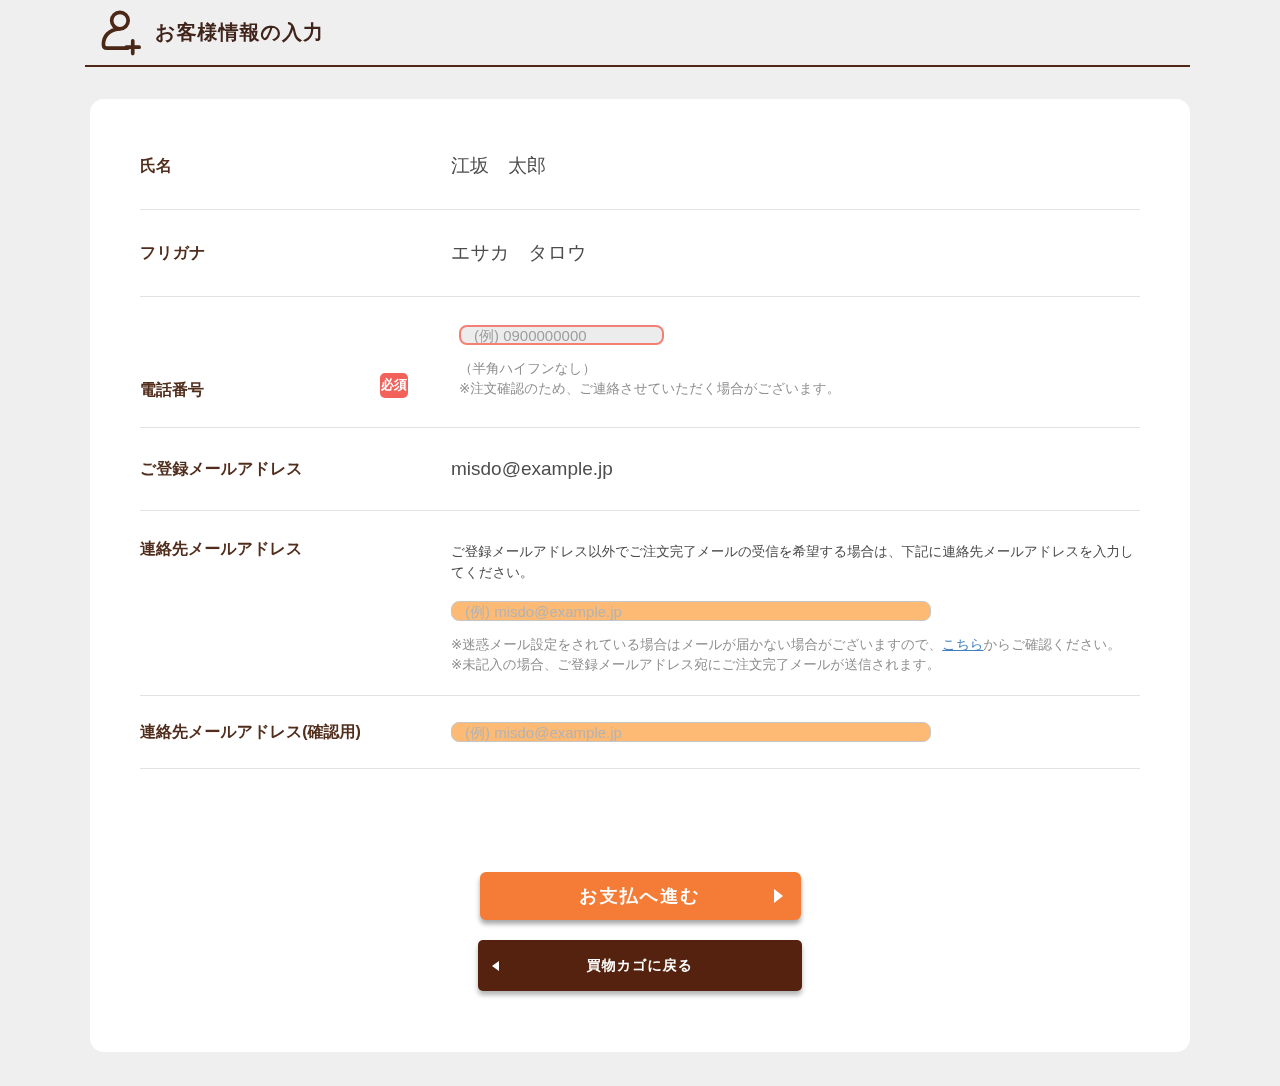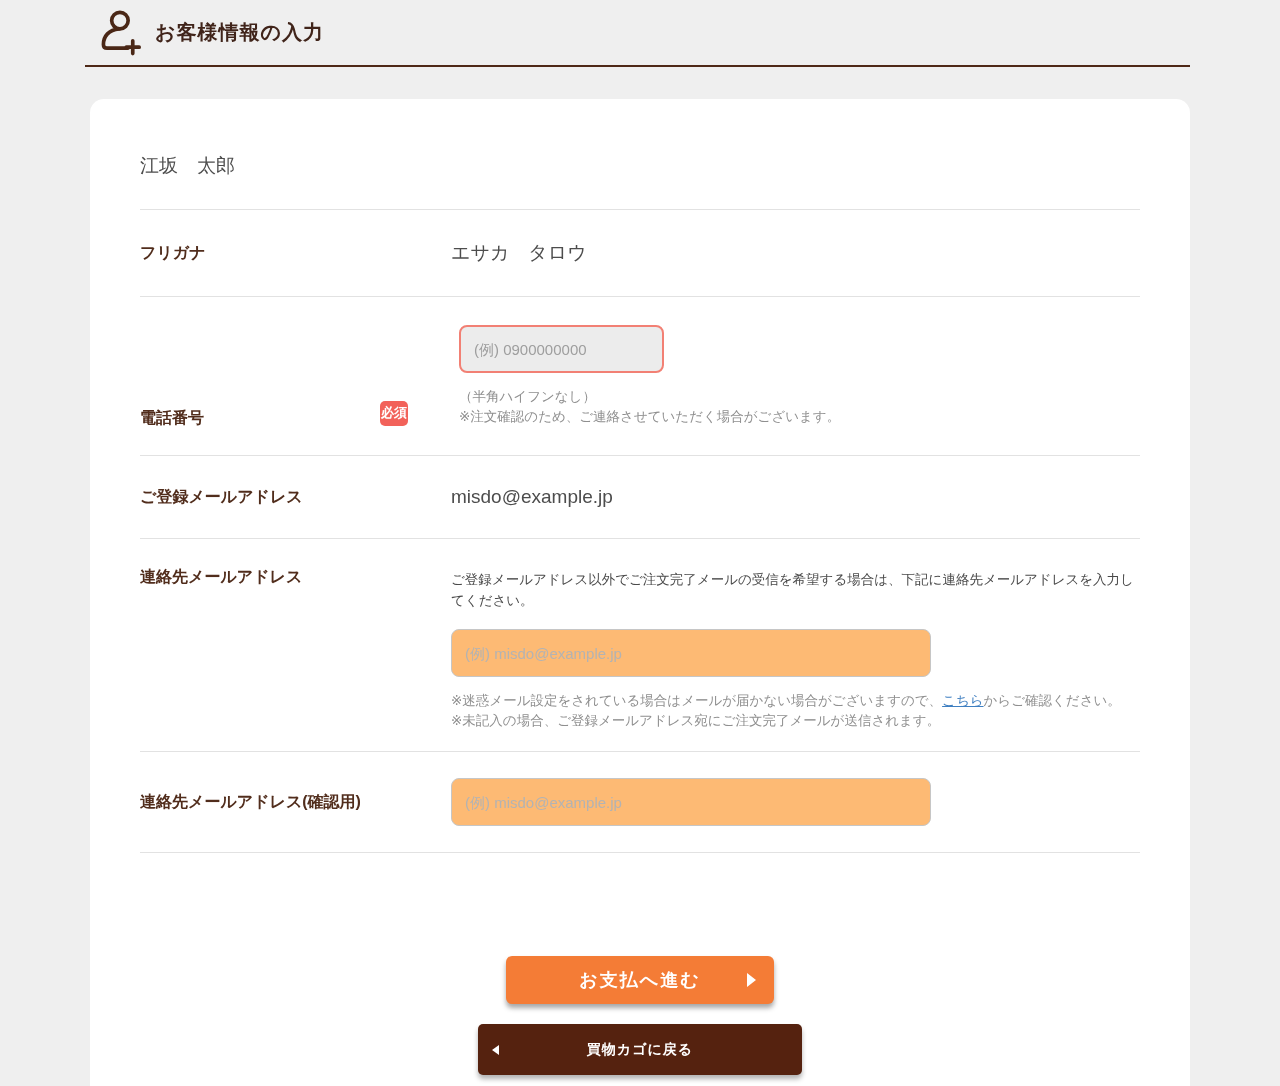--- a/index.html
+++ b/index.html
@@ -51,21 +51,21 @@
   .required-badge {
     display:inline-block;
     background:#f2625a; color:#ffffff;
     font-size:13px; font-weight:bold;
     padding:5px 1px; border-radius:5px;
     margin-right:43px; margin-top:1px;
     line-height:1.15;
   }
   
   .text-input {
-    height:48px; border-radius:8px;
+    height:20px; border-radius:8px;
     font-size:15px; color:#555555;
     padding:0 13px; outline:none;
     font-family:inherit; display:block;
   }
   .phone-input {
     width:205px;
     border:2px solid #f28074;
     background:#ececec;
   }
   .phone-input::placeholder { color:#9e9e9e; }
@@ -86,21 +86,21 @@
   }
   .note-link {
     color:#3f7fc1; text-decoration:underline; cursor:pointer;
   }
   
   .actions {
     padding:103px 0 61px;
     display:flex; flex-direction:column; align-items:center; gap:20px;
   }
   .btn-primary {
-    position:relative; width:268px; height:48px;
+    position:relative; width:321px; height:48px;
     background:#f47c36; border:none; border-radius:6px;
     color:#ffffff; font-size:18px; font-weight:bold; letter-spacing:2px;
     font-family:inherit; cursor:pointer;
     box-shadow:0 4px 5px rgba(0,0,0,0.35);
   }
   .arrow-right {
     position:absolute; right:18px; top:50%; transform:translateY(-50%);
     width:0; height:0;
     border-left:9px solid #ffffff;
     border-top:7px solid transparent;
@@ -129,20 +129,23 @@
     <circle cx="25" cy="12" r="9" fill="none" stroke="#4a2716" stroke-width="4"></circle>
     <path d="M24 21 C 13 22 7 29 7 38 Q 7 42 11 42 H 34" fill="none" stroke="#4a2716" stroke-width="4" stroke-linecap="round"></path>
     <path d="M39 34 V 48 M32 41 H 46" fill="none" stroke="#4a2716" stroke-width="4" stroke-linecap="round"></path>
   </svg>
   <h1 class="page-title">お客様情報の入力</h1>
 </header>
 
 <main class="card">
 
   <div class="row row-simple">
+    <div class="label-cell">
+      <span class="field-label">氏名</span>
+    </div>
     <div class="content-cell">
       <span class="field-value">江坂　太郎</span>
     </div>
   </div>
 
   <div class="row row-simple">
     <div class="label-cell">
       <span class="field-label">フリガナ</span>
     </div>
     <div class="content-cell">

